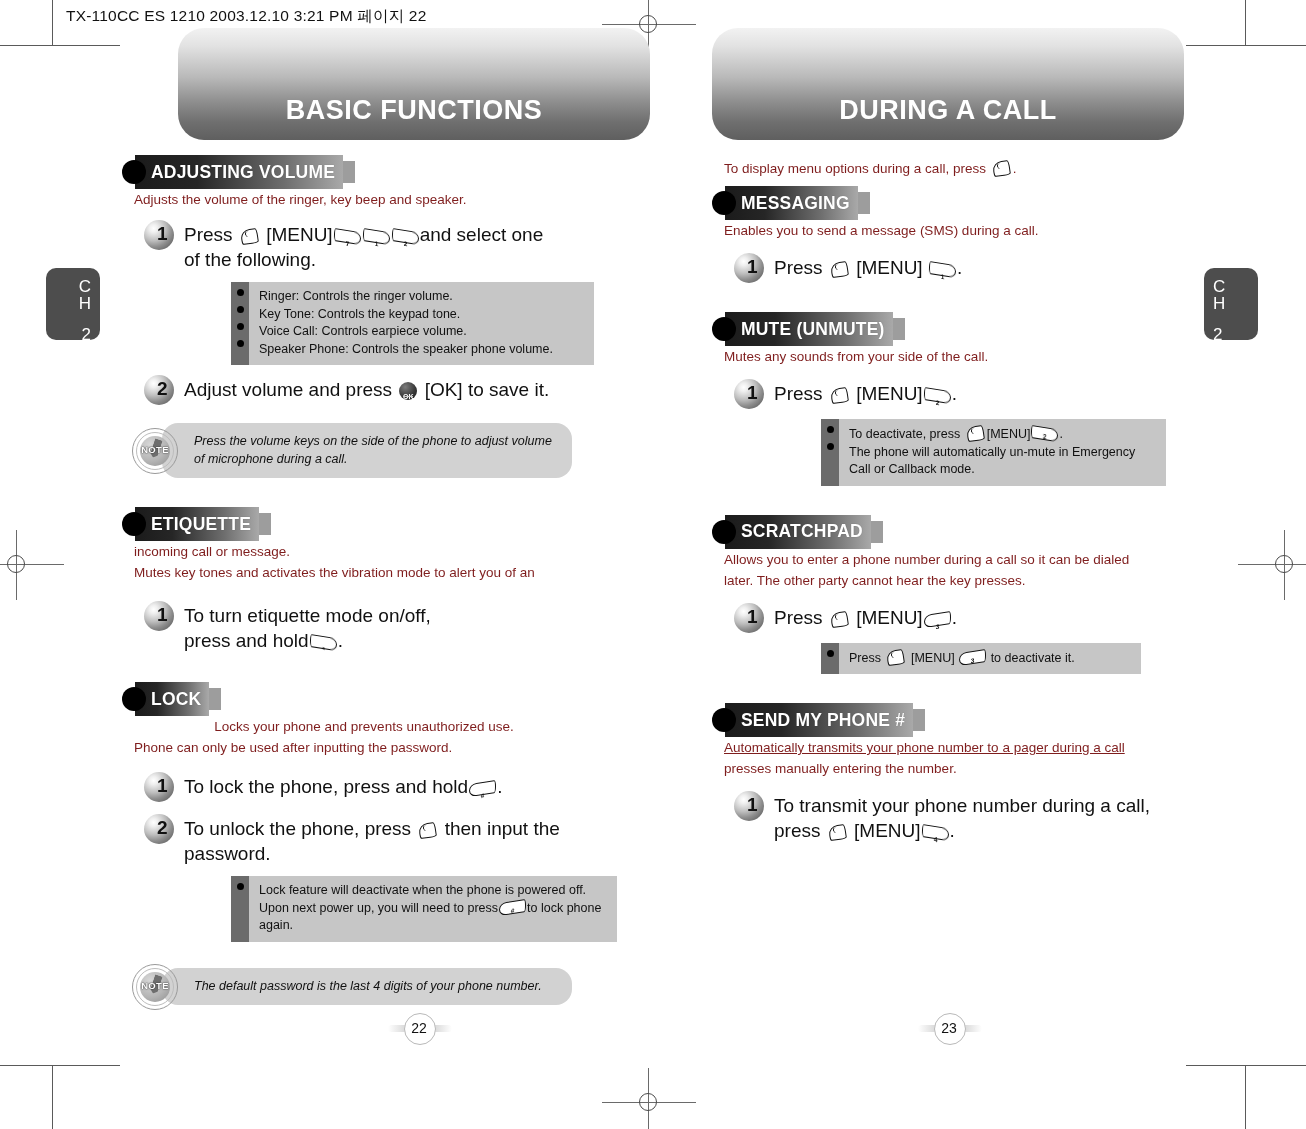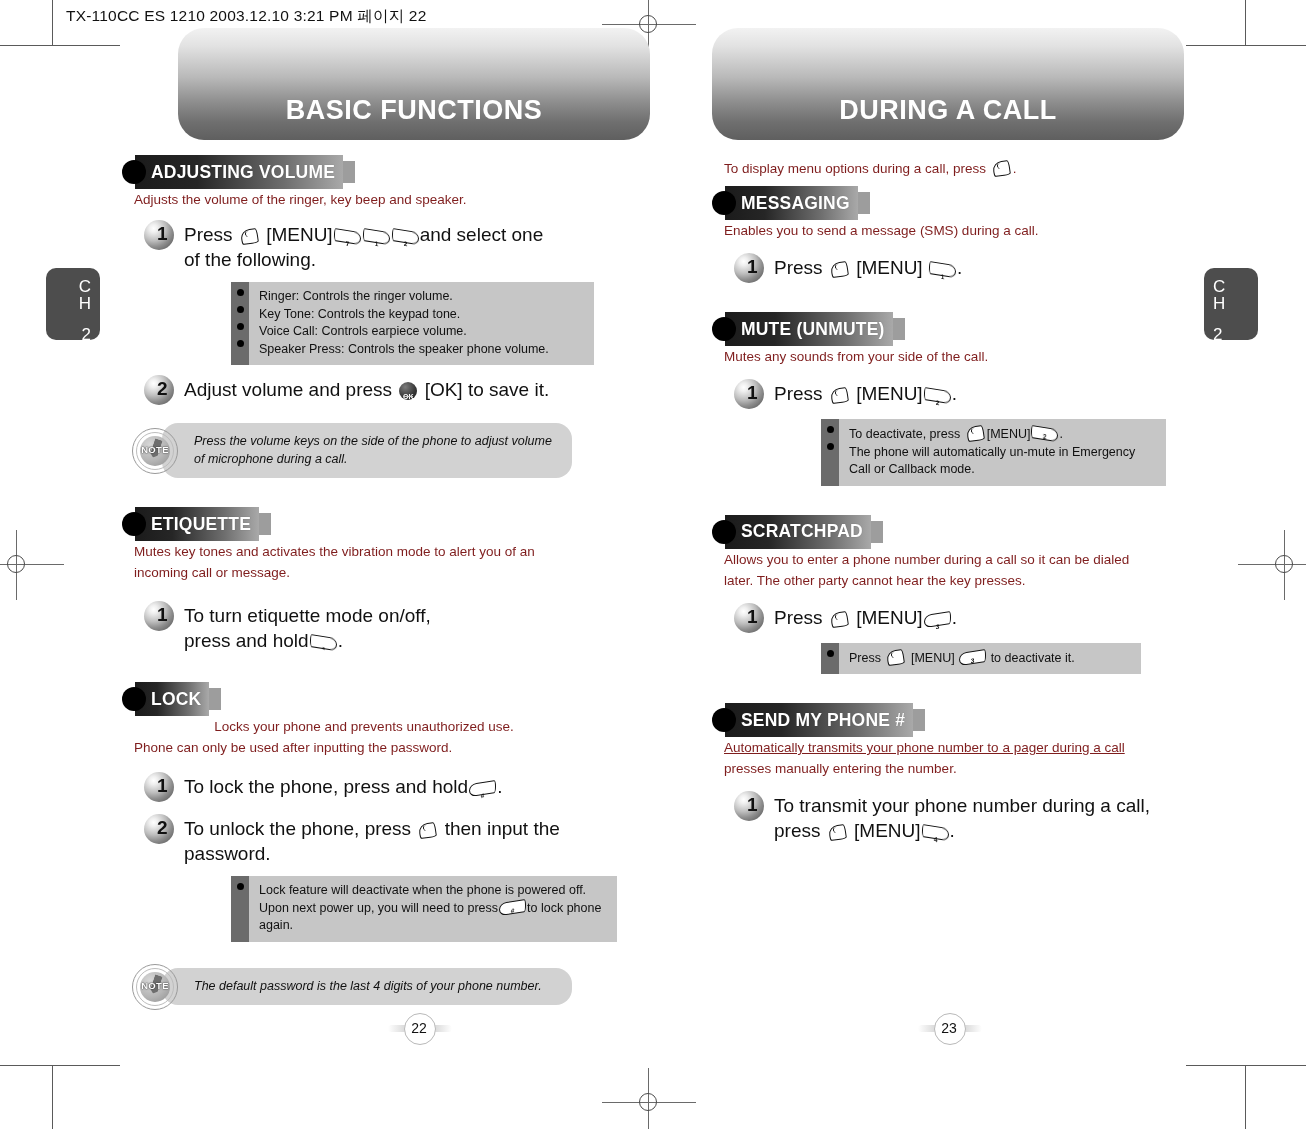--- a/index.html
+++ b/index.html
@@ -209,21 +209,21 @@
         <div class="gstrip">
             <i></i>
             <i></i>
             <i></i>
             <i></i>
           </div>
         <div class="gbody">
           <p>Ringer: Controls the ringer volume.</p>
           <p>Key Tone: Controls the keypad tone.</p>
           <p>Voice Call: Controls earpiece volume.</p>
-          <p>Speaker Press: Controls the speaker phone volume.</p>
+          <p>Speaker Phone: Controls the speaker phone volume.</p>
         </div>
       </div>
 
       <div class="step" style="margin-left:22px;margin-top:12px;">
         <div class="sphere">
           <div class="ball"></div>
           <div class="num">2</div>
         </div>
         <div class="stepbody">
           <span>Adjust volume and press</span>
@@ -247,22 +247,22 @@
     </div>
 
     <div class="sec gap2">
       <div class="secbadge">
         <div class="dot"></div>
         <div class="bar">
             <span>ETIQUETTE</span>
           </div>
         <div class="tail"></div>
       </div>
+      <p class="lead" style="margin-left:12px;">incoming call or message.</p>
       <p class="lead" style="margin-left:12px;">Mutes key tones and activates the vibration mode to alert you of an</p>
-      <p class="lead" style="margin-left:12px;">incoming call or message.</p>
 
       <div class="step" style="margin-left:22px;margin-top:22px;">
         <div class="sphere">
           <div class="ball"></div>
           <div class="num">1</div>
         </div>
         <div class="stepbody">
           <div>To turn etiquette mode on/off,</div>
           <div>
             <span>press and hold</span><span class="key dl"><span class="shape"></span><span class="t">*</span></span><span>.</span>

